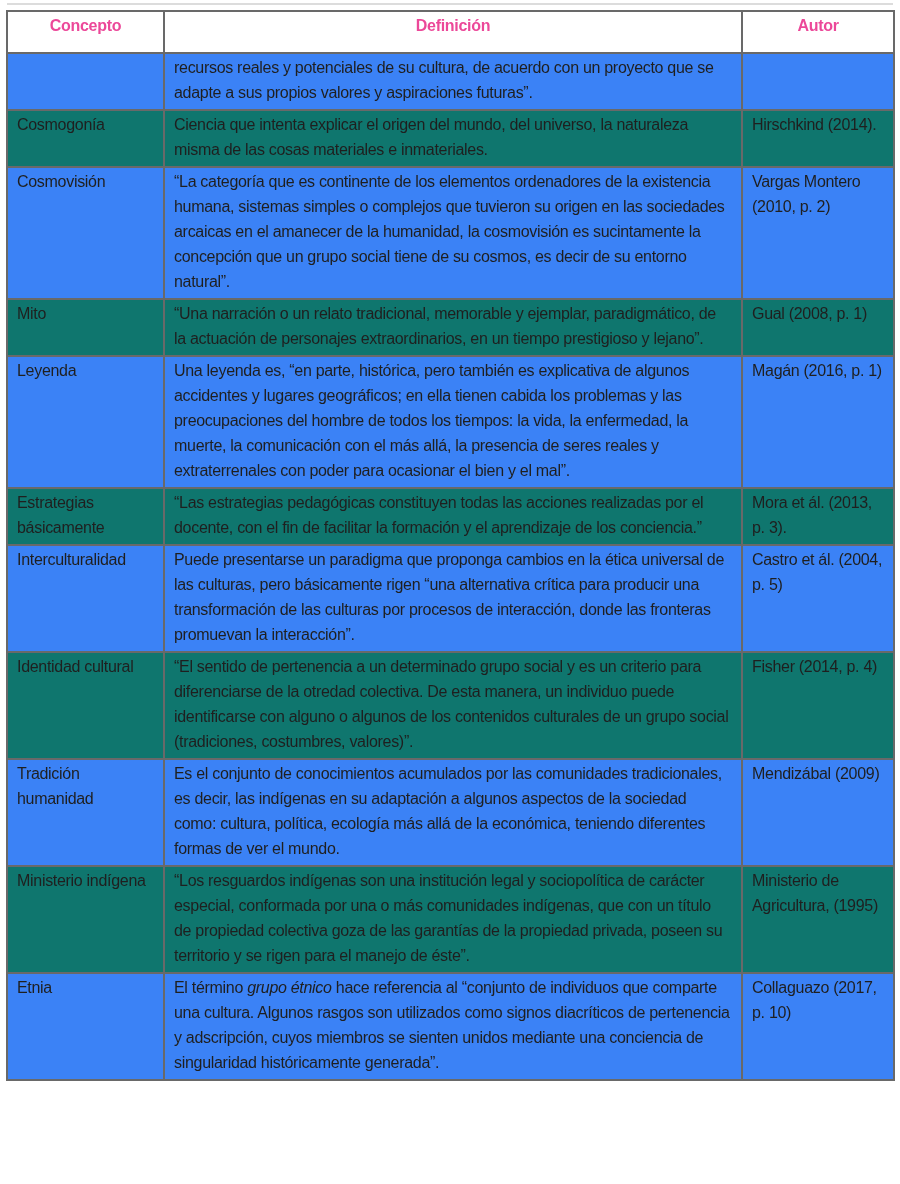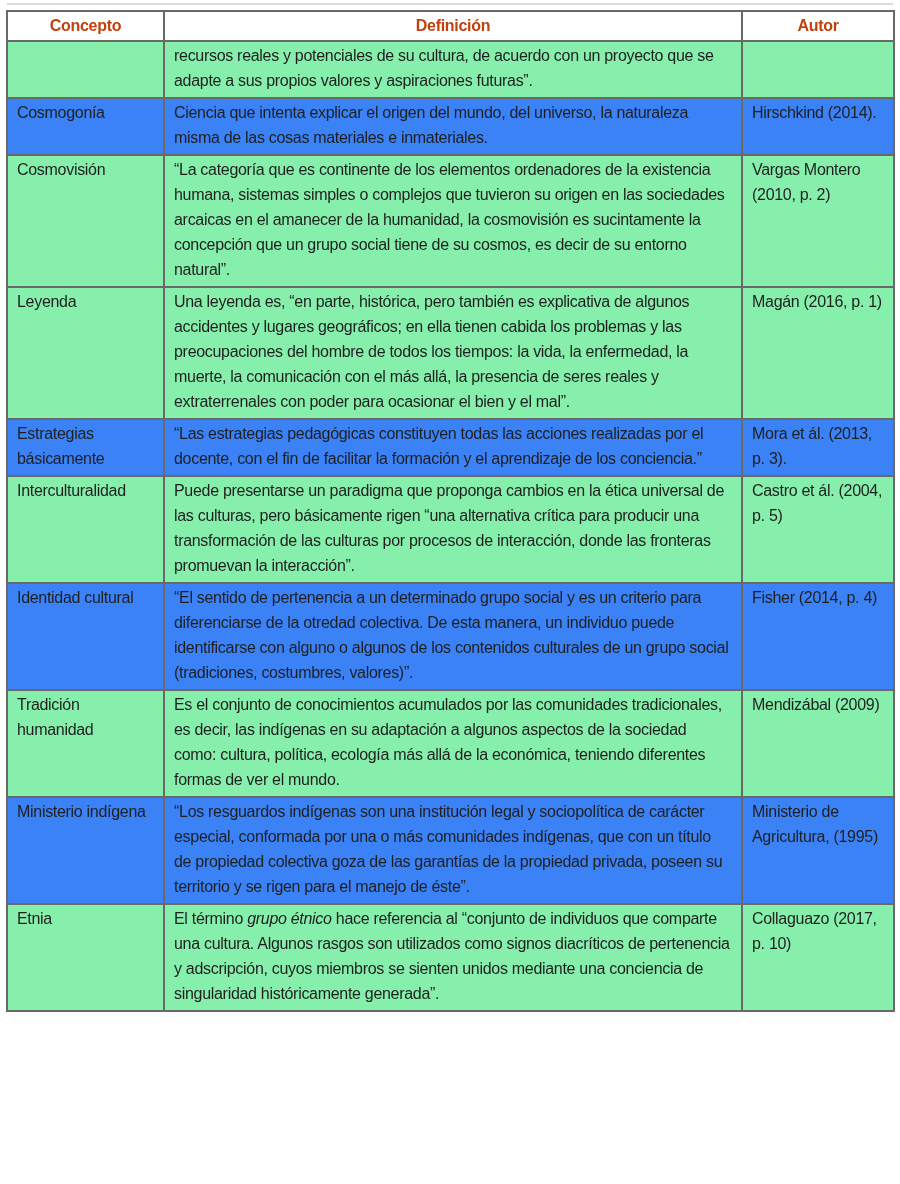--- a/index.html
+++ b/index.html
@@ -34,32 +34,32 @@
   table.concept-table td {
     border: 2px solid #696969;
     vertical-align: top;
     font-size: 16px;
     letter-spacing: -0.3px;
     box-sizing: border-box;
   }
   table.concept-table th {
     font-weight: bold;
     text-align: center;
-    padding: 3px 6px 4px 6px;
+    padding: 3px 6px 16px 6px;
     line-height: 21px;
     background: #ffffff;
-    color: #c2410c;
+    color: #ec4899;
   }
   table.concept-table td {
     padding: 1px 10px 4px 9px;
     line-height: 25px;
     text-align: left;
   }
-  tr.shaded td { background: #3b82f6; }
-  tr.plain td { background: #86efac; }
+  tr.shaded td { background: #0f766e; }
+  tr.plain td { background: #3b82f6; }
   .it { font-style: italic; }
 </style>
 </head>
 <body>
 
 <div class="page">
   <div class="top-rule"></div>
 
   <table class="concept-table">
     <colgroup>
@@ -82,20 +82,25 @@
       </tr>
       <tr class="shaded">
         <td>Cosmogonía</td>
         <td>Ciencia que intenta explicar el origen del mundo, del universo, la naturaleza misma de las cosas materiales e inmateriales.</td>
         <td>Hirschkind (2014).</td>
       </tr>
       <tr class="plain">
         <td>Cosmovisión</td>
         <td>“La categoría que es continente de los elementos ordenadores de la existencia humana, sistemas simples o complejos que tuvieron su origen en las sociedades arcaicas en el amanecer de la humanidad, la cosmovisión es sucintamente la concepción que un grupo social tiene de su cosmos, es decir de su entorno natural”.</td>
         <td>Vargas Montero (2010, p. 2)</td>
+      </tr>
+      <tr class="shaded">
+        <td>Mito</td>
+        <td>“Una narración o un relato tradicional, memorable y ejemplar, paradigmático, de la actuación de personajes extraordinarios, en un tiempo prestigioso y lejano”.</td>
+        <td>Gual (2008, p. 1)</td>
       </tr>
       <tr class="plain">
         <td>Leyenda</td>
         <td>Una leyenda es, “en parte, histórica, pero también es explicativa de algunos accidentes y lugares geográficos; en ella tienen cabida los problemas y las preocupaciones del hombre de todos los tiempos: la vida, la enfermedad, la muerte, la comunicación con el más allá, la presencia de seres reales y extraterrenales con poder para ocasionar el bien y el mal”.</td>
         <td>Magán (2016, p. 1)</td>
       </tr>
       <tr class="shaded">
         <td>Estrategias básicamente</td>
         <td>“Las estrategias pedagógicas constituyen todas las acciones realizadas por el docente, con el fin de facilitar la formación y el aprendizaje de los conciencia.”</td>
         <td>Mora et ál. (2013, p. 3).</td>

